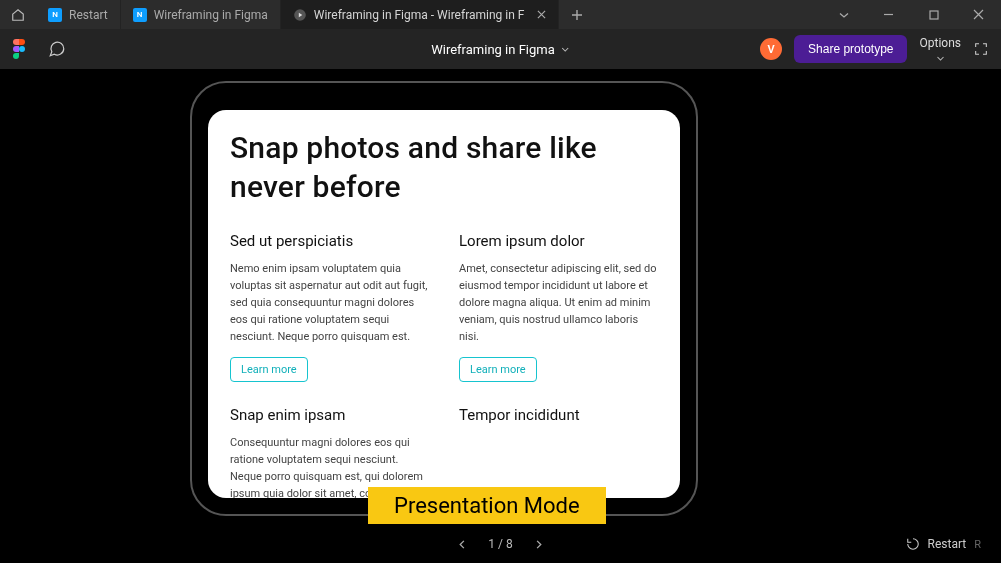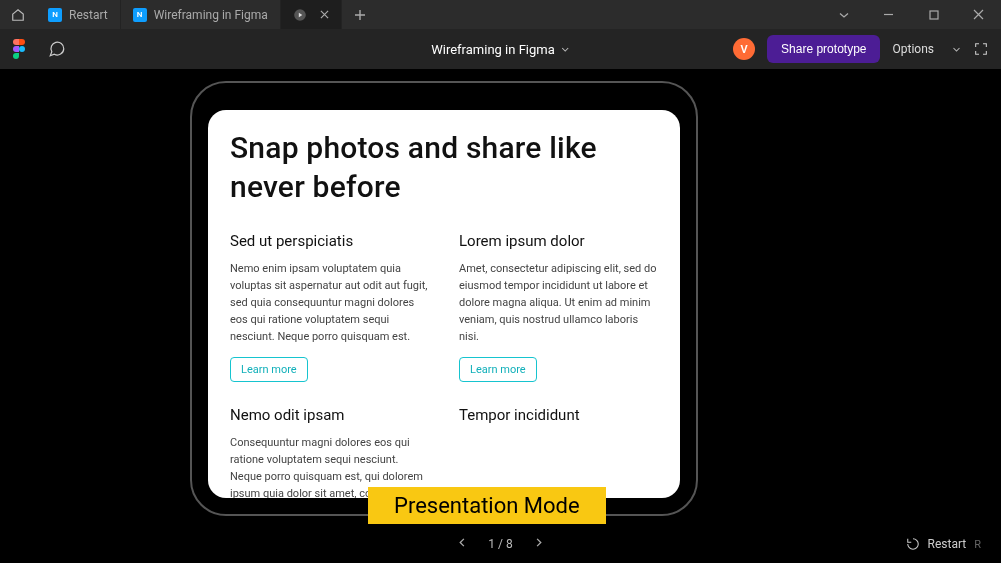--- a/index.html
+++ b/index.html
@@ -23,42 +23,42 @@
   .winctrls svg { display: block; }
 
   
   .toolbar { height: 40px; background: #242424; display: flex; align-items: center; padding: 0 12px; color: #d0d0d0; font-size: 12px; }
   .toolbar .logo { width: 22px; display: flex; align-items: center; }
   .toolbar .comments { width: 30px; display: flex; align-items: center; justify-content: center; margin-left: 8px; }
   .toolbar .center { position: absolute; left: 50%; transform: translateX(-50%); display: flex; align-items: center; gap: 6px; font-size: 13px; color: #fff; }
   .toolbar .right { margin-left: auto; display: flex; align-items: center; gap: 12px; }
   .avatar { width: 22px; height: 22px; border-radius: 50%; background: #ff6b35; color: #fff; font-size: 11px; font-weight: 600; display: flex; align-items: center; justify-content: center; }
   .share-btn { background: #4c1d95; color: #fff; border: none; border-radius: 6px; padding: 7px 14px; font-size: 12px; font-weight: 500; cursor: pointer; }
-  .options { display: flex; align-items: center; gap: 18px; font-size: 12px; color: #ddd; cursor: pointer; }
+  .options { display: flex; align-items: center; gap: 4px; font-size: 12px; color: #ddd; cursor: pointer; flex-direction: column; }
   .expand { display: flex; align-items: center; justify-content: center; cursor: pointer; }
   .chev svg, .expand svg { display: block; }
 
   
   .stage { flex: 1; background: #000; position: relative; }
   .device { position: absolute; left: 190px; top: 12px; width: 508px; height: 435px; background: #000; border: 2px solid #555; border-radius: 36px; overflow: hidden; }
   .screen { position: absolute; left: 16px; top: 27px; right: 16px; bottom: 16px; background: #fff; border-radius: 18px; padding: 18px 22px; color: #111; overflow: hidden; }
   .screen h1 { font-size: 30px; font-weight: 500; line-height: 1.3; margin-bottom: 26px; letter-spacing: 0.2px; }
   .cols { display: flex; gap: 30px; }
   .col { flex: 1; }
   .block { margin-bottom: 24px; }
   .block h3 { font-size: 15px; font-weight: 400; margin-bottom: 10px; }
   .block p { font-size: 11px; line-height: 1.55; color: #444; margin-bottom: 12px; }
   .learn { display: inline-block; border: 1px solid #16c4cf; color: #12b0ba; font-size: 11px; padding: 5px 10px; border-radius: 4px; cursor: pointer; }
 
   
   .caption { position: absolute; left: 368px; top: 418px; background: #f9c812; color: #000; font-size: 22px; padding: 6px 26px; font-weight: 400; }
 
   
   .footer { position: absolute; left: 0; right: 0; bottom: 12px; display: flex; align-items: center; justify-content: center; color: #bbb; font-size: 12px; }
-  .footer .nav { display: flex; gap: 20px; }
+  .footer .nav { display: flex; align-items: center; gap: 20px; }
   .footer .right { position: absolute; right: 20px; display: flex; align-items: center; gap: 8px; color: #ccc; }
   .footer .right .key { color: #666; font-size: 11px; }
   .footer svg { display: block; }
 </style>
 </head>
 <body>
 
 <div class="app">
 
   <div class="titlebar">
@@ -75,20 +75,21 @@
       <span class="tab-ico fig">N</span>
       <span>Wireframing in Figma</span>
     </div>
     <div class="tab active">
       <span class="tab-ico play">
         <svg width="14" height="14" viewBox="0 0 24 24">
             <circle cx="12" cy="12" r="10" fill="#555"></circle>
             <path d="M10 8l6 4-6 4z" fill="#ddd"></path>
           </svg>
       </span>
+      <span>Wireframing in Figma - Wireframing in F</span>
       <span class="tab-close">
         <svg width="9" height="9" viewBox="0 0 10 10" stroke="#aaa" stroke-width="1.3">
             <path d="M1 1l8 8M9 1L1 9"></path>
           </svg>
       </span>
     </div>
     <div class="add-tab">
       <svg width="12" height="12" viewBox="0 0 12 12" stroke="#aaa" stroke-width="1.4">
           <path d="M6 1v10M1 6h10"></path>
         </svg>
@@ -166,21 +167,21 @@
       <div class="screen">
         <h1>Snap photos and share like never before</h1>
         <div class="cols">
           <div class="col">
             <div class="block">
               <h3>Sed ut perspiciatis</h3>
               <p>Nemo enim ipsam voluptatem quia voluptas sit aspernatur aut odit aut fugit, sed quia consequuntur magni dolores eos qui ratione voluptatem sequi nesciunt. Neque porro quisquam est.</p>
               <span class="learn">Learn more</span>
             </div>
             <div class="block">
-              <h3>Nemo odit ipsam</h3>
+              <h3>Snap enim ipsam</h3>
               <p>Consequuntur magni dolores eos qui ratione voluptatem sequi nesciunt. Neque porro quisquam est, qui dolorem ipsum quia dolor sit amet, consectetur, adipisci velit, sed quia non numquam.</p>
             </div>
           </div>
           <div class="col">
             <div class="block">
               <h3>Lorem ipsum dolor</h3>
               <p>Amet, consectetur adipiscing elit, sed do eiusmod tempor incididunt ut labore et dolore magna aliqua. Ut enim ad minim veniam, quis nostrud ullamco laboris nisi.</p>
               <span class="learn">Learn more</span>
             </div>
             <div class="block">

